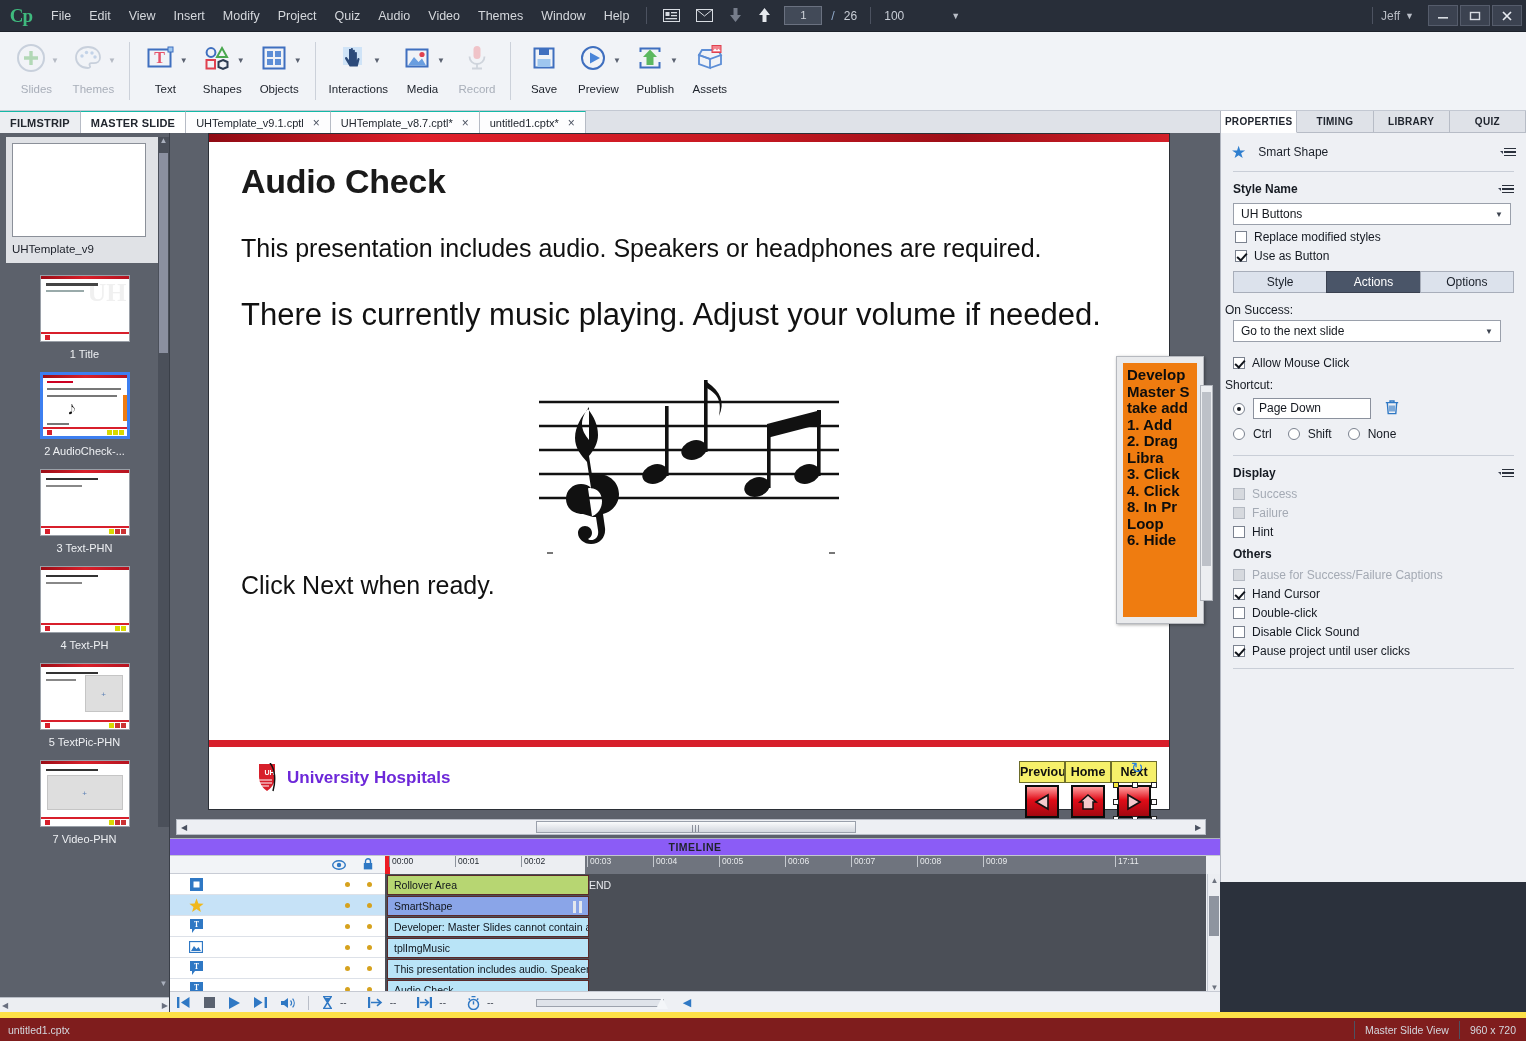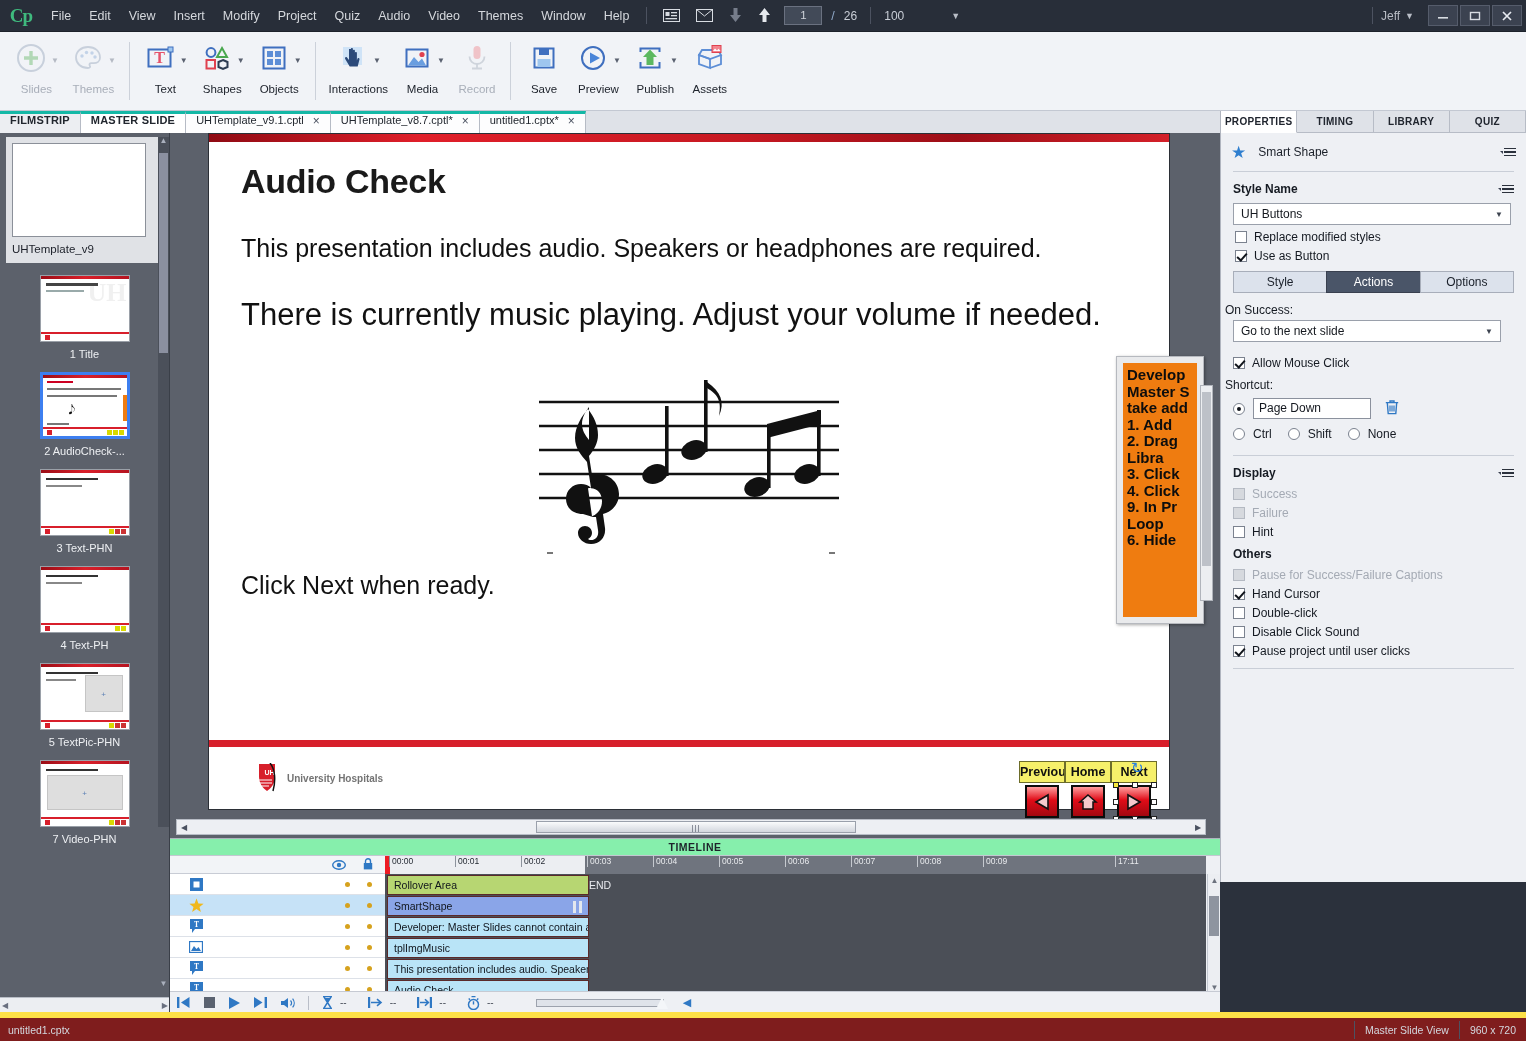--- a/index.html
+++ b/index.html
@@ -66,23 +66,23 @@
   .tcaret { font-size: 8px; color: #5a6170; margin-left: 3px; }
   .tbtn.disabled .tcaret { color: #b5bac4; }
   .tsep { width: 1px; height: 58px; background: #ccd1da; margin: 10px 7px 0 7px; }
 
   
   .tabbar {
     position: absolute; left: 0; top: 111px; width: 1526px; height: 22px;
     background: #dfe2e8; display: flex; align-items: stretch;
   }
   .tab {
-    display: flex; align-items: flex-start; padding: 0 10px; font-size: 11px;
+    display: flex; align-items: center; padding: 0 10px; font-size: 11px;
     color: #22272f; background: #eceef2; border-right: 1px solid #b6bbc5;
-    border-top: 3px solid #14b8a6; white-space: nowrap;
+    border-top: 1px solid #14b8a6; white-space: nowrap;
   }
   .tab.bold { font-weight: bold; letter-spacing: .2px; }
   .tab.active { background: #ffffff; }
   .tab.doc { background: #fdfdfe; }
   .tab .x { margin-left: 9px; font-size: 12px; color: #4a5160; }
   .tabbar-fill { flex: 1; background: #dfe2e8; }
 
   
   .filmstrip {
     position: absolute; left: 0; top: 133px; width: 170px; height: 879px;
@@ -172,21 +172,21 @@
   .sel-handle {
     position: absolute; width: 6px; height: 2px; background: #777;
   }
   .slide-footline {
     position: absolute; left: 0; bottom: 62px; width: 100%; height: 7px; background: #d71f2b;
   }
   .uh-logo-row {
     position: absolute; left: 48px; bottom: 16px; display: flex; align-items: center;
   }
   .uh-shield { width: 22px; height: 30px; position: relative; }
-  .uh-name { font-size: 10px; font-weight: bold; color: #737373; margin-left: 8px; }
+  .uh-name { font-size: 17px; font-weight: bold; color: #6d28d9; margin-left: 8px; }
 
   
   .dev-note {
     position: absolute; left: 907px; top: 222px; width: 88px; height: 268px;
     background: #e9eaec; border: 1px solid #b6b9bf;
     box-shadow: 1px 1px 3px rgba(0,0,0,.35); padding: 6px;
   }
   .dev-note-inner {
     width: 100%; height: 100%; background: #ef7c10; overflow: hidden;
     padding: 4px 2px 2px 4px;
@@ -237,21 +237,21 @@
     border: 1px solid #9aa0ab; text-align: center; font-size: 8px; color: #5a6170;
     line-height: 11px; letter-spacing: 1px;
   }
 
   
   .timeline {
     position: absolute; left: 170px; top: 838px; width: 1050px; height: 174px;
     background: #eef0f4; border-top: 1px solid #aeb4be;
   }
   .tl-header {
-    height: 17px; background: #86efac; text-align: center;
+    height: 17px; background: #8b5cf6; text-align: center;
     font-size: 10.5px; font-weight: bold; color: #1e232b; line-height: 17px;
     letter-spacing: .5px; border-bottom: 1px solid #c3c8d1;
   }
   .tl-body { position: relative; height: 157px; }
   .tl-left { position: absolute; left: 0; top: 0; width: 215px; height: 157px; background: #fff; }
   .tl-lhead {
     height: 18px; background: #f2f4f7; border-bottom: 1px solid #c8ccd5;
     display: flex; align-items: center; justify-content: flex-end; padding-right: 12px; gap: 17px;
   }
   .tl-row {
@@ -838,21 +838,21 @@
     <div class="dev-note">
       <div class="dev-note-inner">
         <div>Develop</div>
         <div>Master S</div>
         <div>take add</div>
         <div>1.  Add</div>
         <div>2.  Drag</div>
         <div>     Libra</div>
         <div>3.  Click</div>
         <div>4.  Click</div>
-        <div>9.  In Pr</div>
+        <div>8.  In Pr</div>
         <div>     Loop</div>
         <div>6.  Hide</div>
       </div>
       <div class="dev-scroll">
         <div class="dev-scroll-thumb"></div>
       </div>
     </div>
 
     <div class="slide-footline"></div>
     <div class="uh-logo-row">

